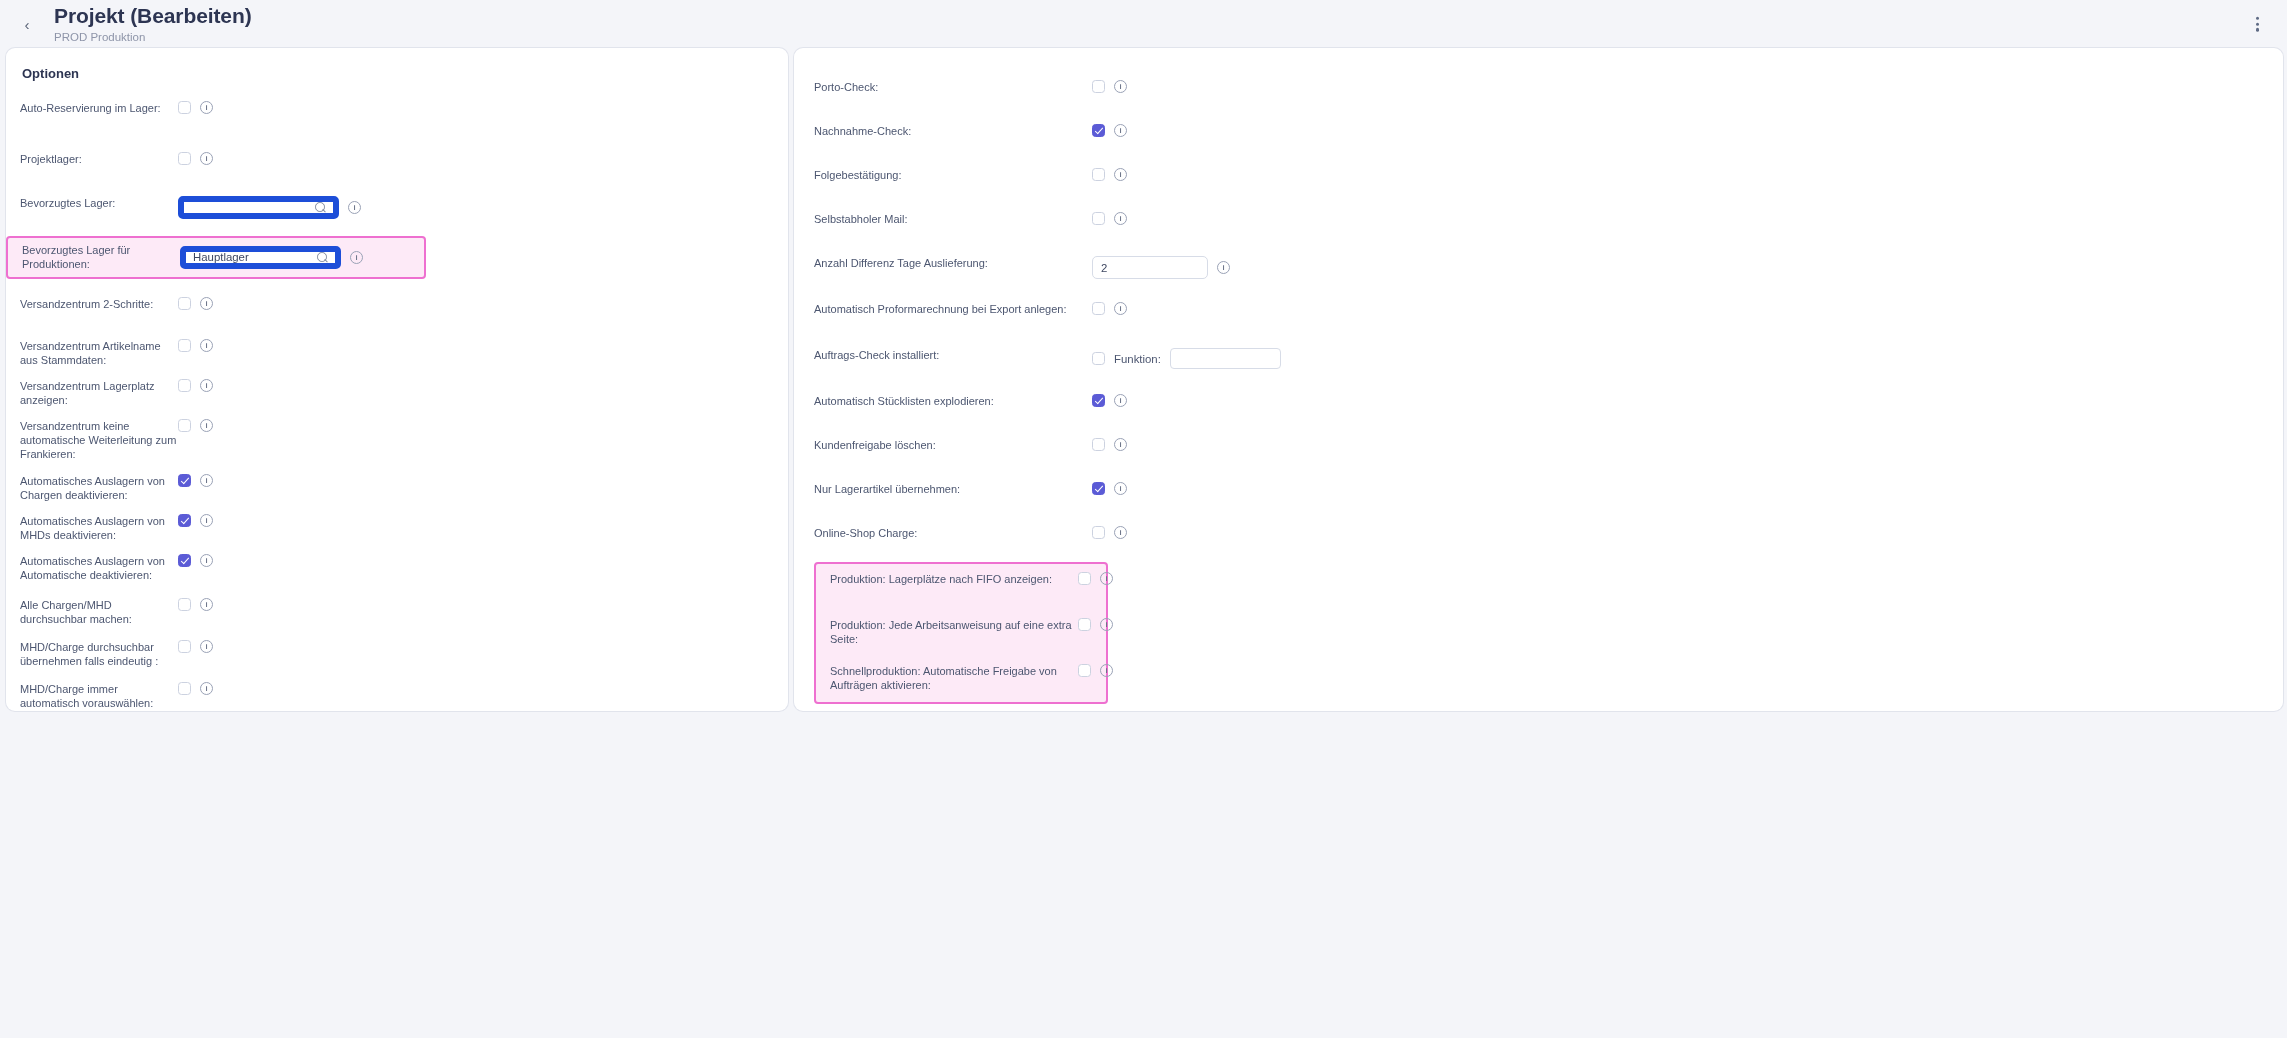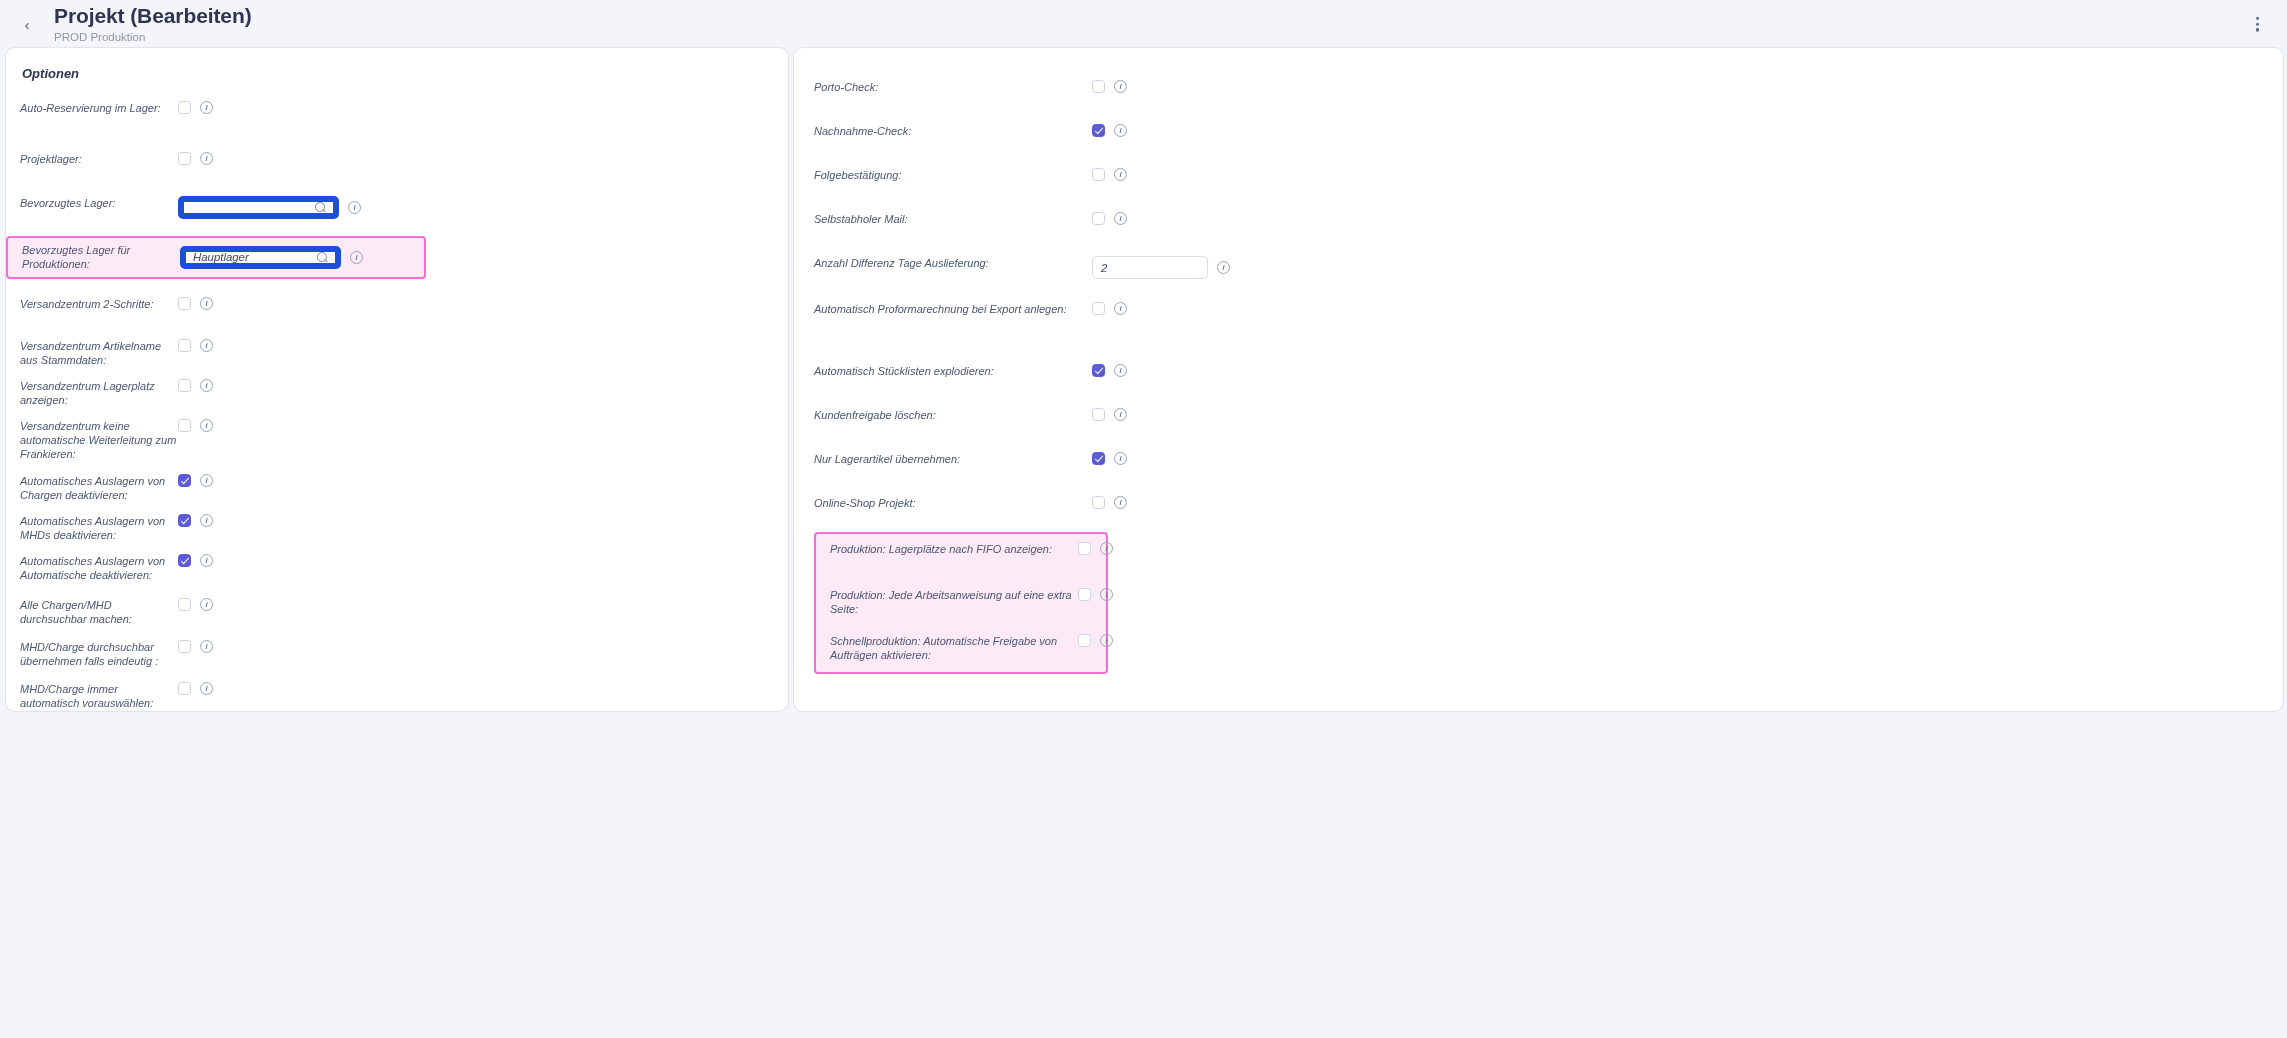--- a/index.html
+++ b/index.html
@@ -57,21 +57,20 @@
     gap: 6px;
     padding: 0 6px;
     height: 663px;
   }
   .panel {
     background: #ffffff;
     border-radius: 9px;
     position: relative;
     overflow: hidden;
     box-shadow: 0 0 0 1px rgba(210,214,226,0.55);
-    font-style: italic;
   }
   .panel-left { width: 782px; flex: none; }
   .panel-right { width: 1489px; flex: none; }
 
   .panel-heading {
     font-size: 13px;
     font-weight: bold;
     color: #2d3552;
     padding: 18px 0 0 16px;
   }
@@ -413,20 +412,28 @@
           </div>
           <div style="height: 16px;"></div>
           <div class="row">
             <div class="row-label">Automatisch Proformarechnung bei Export anlegen:</div>
             <div class="controls">
               <div class="cb"></div>
               <div class="info">i</div>
             </div>
           </div>
           <div style="height: 16px;"></div>
+          <div class="row">
+            <div class="row-label">Auftrags-Check installiert:</div>
+            <div class="controls">
+              <div class="cb"></div>
+              <div class="fn-label">Funktion:</div>
+              <div class="fn-input"></div>
+            </div>
+          </div>
           <div style="height: 16px;"></div>
           <div class="row">
             <div class="row-label">Automatisch Stücklisten explodieren:</div>
             <div class="controls">
               <div class="cb on"></div>
               <div class="info">i</div>
             </div>
           </div>
           <div style="height: 14px;"></div>
           <div class="row">
@@ -439,21 +446,21 @@
           <div style="height: 14px;"></div>
           <div class="row">
             <div class="row-label">Nur Lagerartikel übernehmen:</div>
             <div class="controls">
               <div class="cb on"></div>
               <div class="info">i</div>
             </div>
           </div>
           <div style="height: 14px;"></div>
           <div class="row">
-            <div class="row-label">Online-Shop Projekt:</div>
+            <div class="row-label">Online-Shop Charge:</div>
             <div class="controls">
               <div class="cb"></div>
               <div class="info">i</div>
             </div>
           </div>
         </div>
       <div class="hl-group-wrap">
         <div class="hl hl-group" id="right-hl-group">
             <div style="height: 8px;"></div>
             <div class="row">

